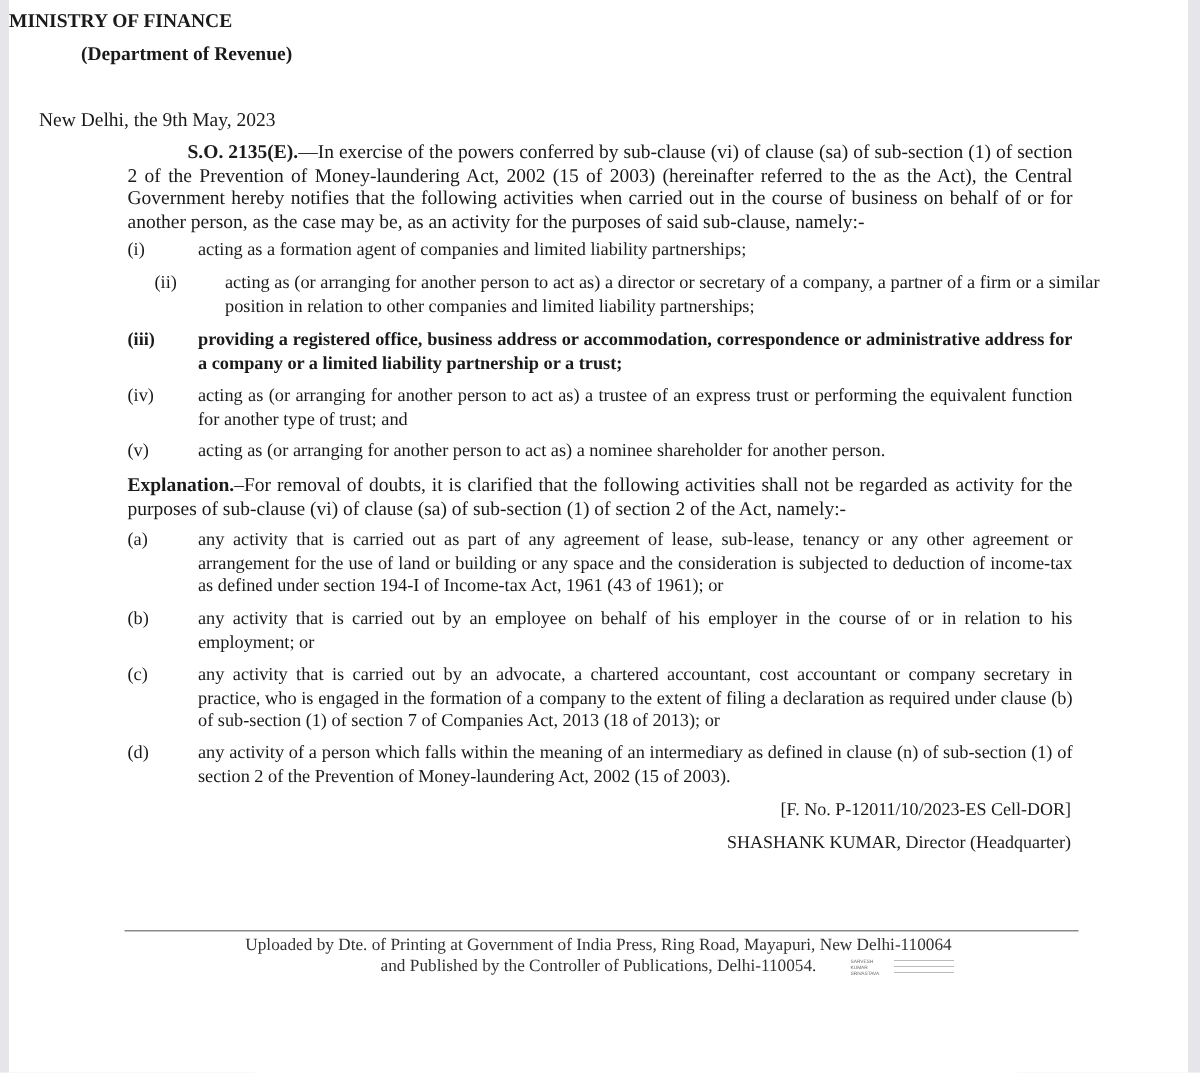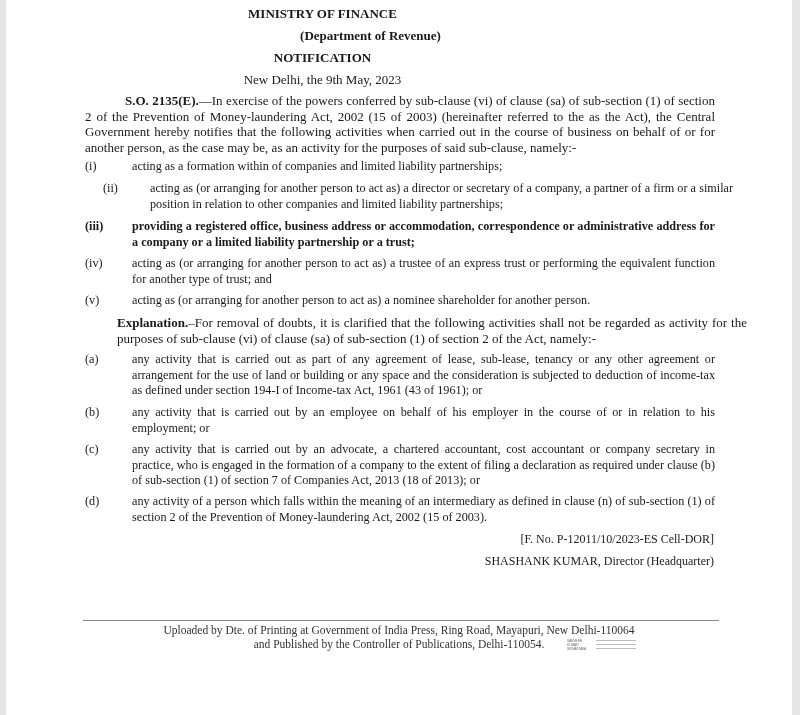--- a/index.html
+++ b/index.html
@@ -6,21 +6,21 @@
   body {
     width: 800px; height: 715px; overflow: hidden;
     background: #e6e6ea;
     font-family: "Liberation Serif", serif;
     color: #1a1a1a;
   }
   .page {
     position: absolute; left: 6px; top: 0; width: 786px; height: 715px;
     background: #ffffff;
   }
-  .h { position: absolute; left: 0; width: 633px; text-align: center; font-size: 13px; }
+  .h { position: absolute; left: 0; width: 633px; text-align: left; font-size: 13px; }
   .b { font-weight: bold; }
   .para {
     position: absolute; left: 79px; width: 630px;
     font-size: 13px; line-height: 15.6px; text-align: justify;
   }
   .indent { text-indent: 40px; }
   .item { position: absolute; left: 79px; width: 630px; font-size: 12.2px; line-height: 15.6px; }
   .item .lbl { position: absolute; left: 0; top: 0; width: 40px; }
   .item .txt { margin-left: 47px; text-align: justify; display: block; }
   .right { position: absolute; right: 78px; font-size: 12px; text-align: right; }
@@ -28,47 +28,46 @@
   .foot { position: absolute; left: 0; width: 786px; text-align: center; font-size: 11.5px; color: #333; }
   .stamp { position: absolute; font-family: "Liberation Sans", sans-serif; font-size: 3.2px; color: #666; line-height: 4px; }
 </style>
 </head>
 <body>
 
 <div class="page">
 
   <div class="h b" style="top:6px;">MINISTRY OF FINANCE</div>
   <div class="h b" style="top:28px;padding-left:48px;">(Department of Revenue)</div>
-  <div class="h b" style="top:50px;">NOTIFICATION</div>
-  <div class="h" style="top:72px;">New Delhi, the 9th May, 2023</div>
+  <div class="h" style="top:72px;margin-left:20px;">New Delhi, the 9th May, 2023</div>
 
   <div class="para indent" style="top:93px;"><span class="b">S.O. 2135(E).</span><span>—In exercise of the powers conferred by sub-clause (vi) of clause (sa) of sub-section (1) of section 2 of the Prevention of Money-laundering Act, 2002 (15 of 2003) (hereinafter referred to the as the Act), the Central Government hereby notifies that the following activities when carried out in the course of business on behalf of or for another person, as the case may be, as an activity for the purposes of said sub-clause, namely:-</span></div>
 
   <div class="item" style="top:159px;">
     <span class="lbl">(i)</span>
-    <span class="txt">acting as a formation within of companies and limited liability partnerships;</span>
+    <span class="txt">acting as a formation agent of companies and limited liability partnerships;</span>
   </div>
   <div class="item" style="top:181px;margin-left:18px;">
     <span class="lbl">(ii)</span>
     <span class="txt">acting as (or arranging for another person to act as) a director or secretary of a company, a partner of a firm or a similar position in relation to other companies and limited liability partnerships;</span>
   </div>
   <div class="item" style="top:219px;font-weight:bold;">
     <span class="lbl">(iii)</span>
     <span class="txt">providing a registered office, business address or accommodation, correspondence or administrative address for a company or a limited liability partnership or a trust;</span>
   </div>
   <div class="item" style="top:256px;">
     <span class="lbl">(iv)</span>
     <span class="txt">acting as (or arranging for another person to act as) a trustee of an express trust or performing the equivalent function for another type of trust; and</span>
   </div>
   <div class="item" style="top:293px;">
     <span class="lbl">(v)</span>
     <span class="txt">acting as (or arranging for another person to act as) a nominee shareholder for another person.</span>
   </div>
 
-  <div class="para" style="top:315px;margin-left:32px;"><span class="b">Explanation.</span><span>–For removal of doubts, it is clarified that the following activities shall not be regarded as activity for the purposes of sub-clause (vi) of clause (sa) of sub-section (1) of section 2 of the Act, namely:-</span></div>
+  <div class="para" style="top:315px;"><span class="b">Explanation.</span><span>–For removal of doubts, it is clarified that the following activities shall not be regarded as activity for the purposes of sub-clause (vi) of clause (sa) of sub-section (1) of section 2 of the Act, namely:-</span></div>
 
   <div class="item" style="top:352px;">
     <span class="lbl">(a)</span>
     <span class="txt">any activity that is carried out as part of any agreement of lease, sub-lease, tenancy or any other agreement or arrangement for the use of land or building or any space and the consideration is subjected to deduction of income-tax as defined under section 194-I of Income-tax Act, 1961 (43 of 1961); or</span>
   </div>
   <div class="item" style="top:405px;">
     <span class="lbl">(b)</span>
     <span class="txt">any activity that is carried out by an employee on behalf of his employer in the course of or in relation to his employment; or</span>
   </div>
   <div class="item" style="top:442px;">

